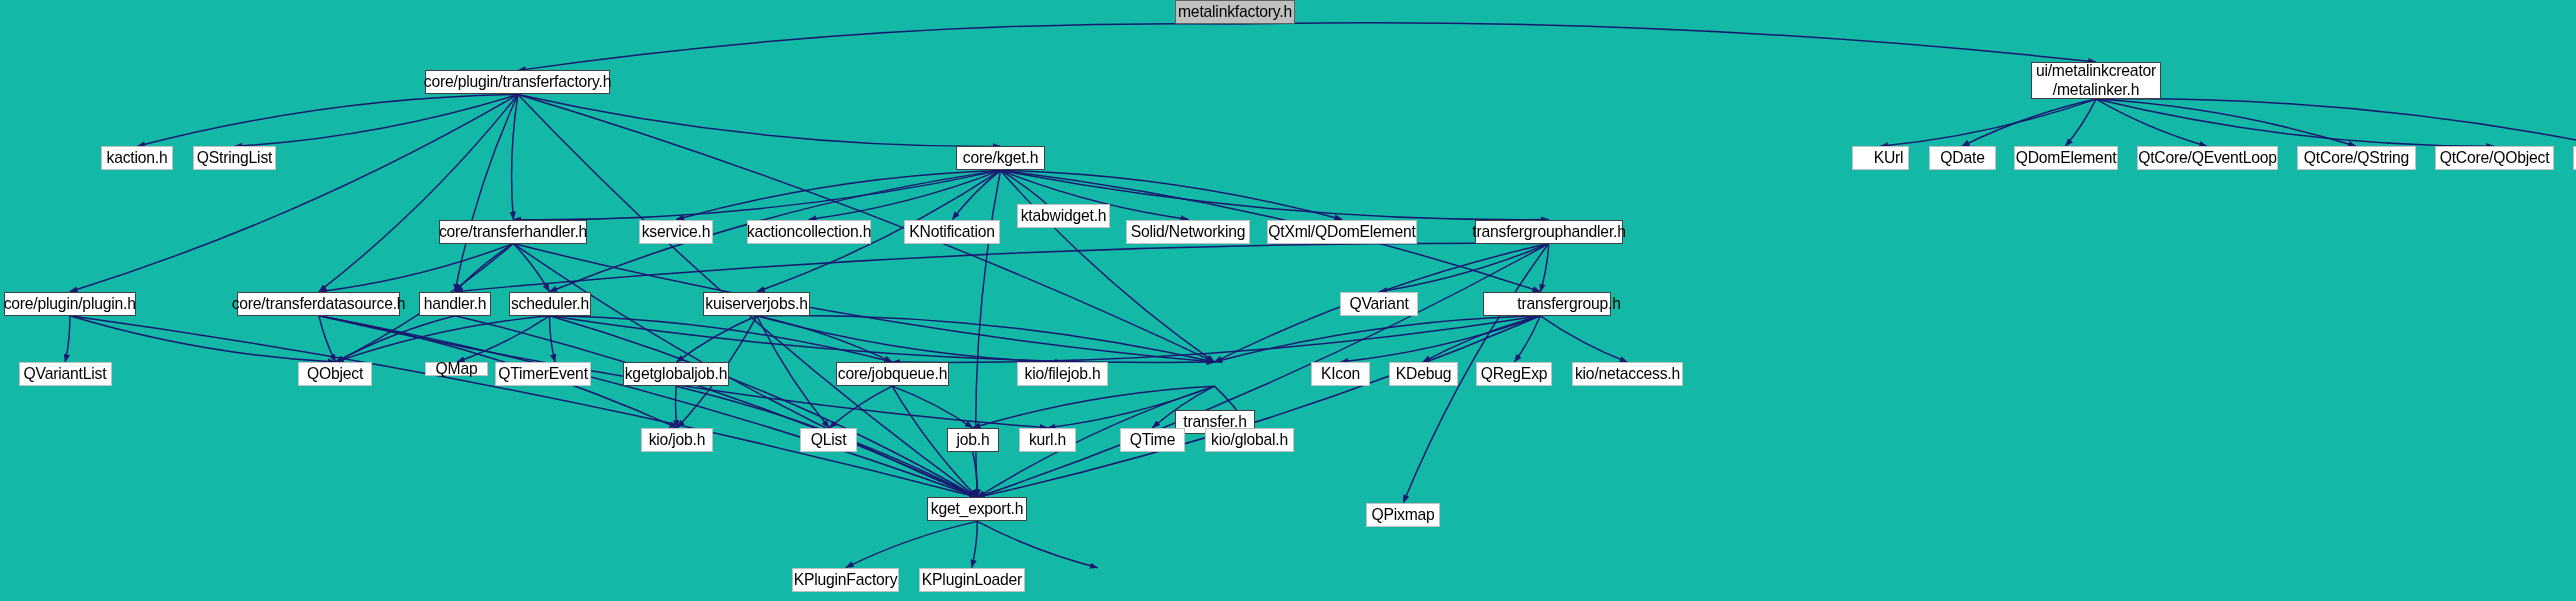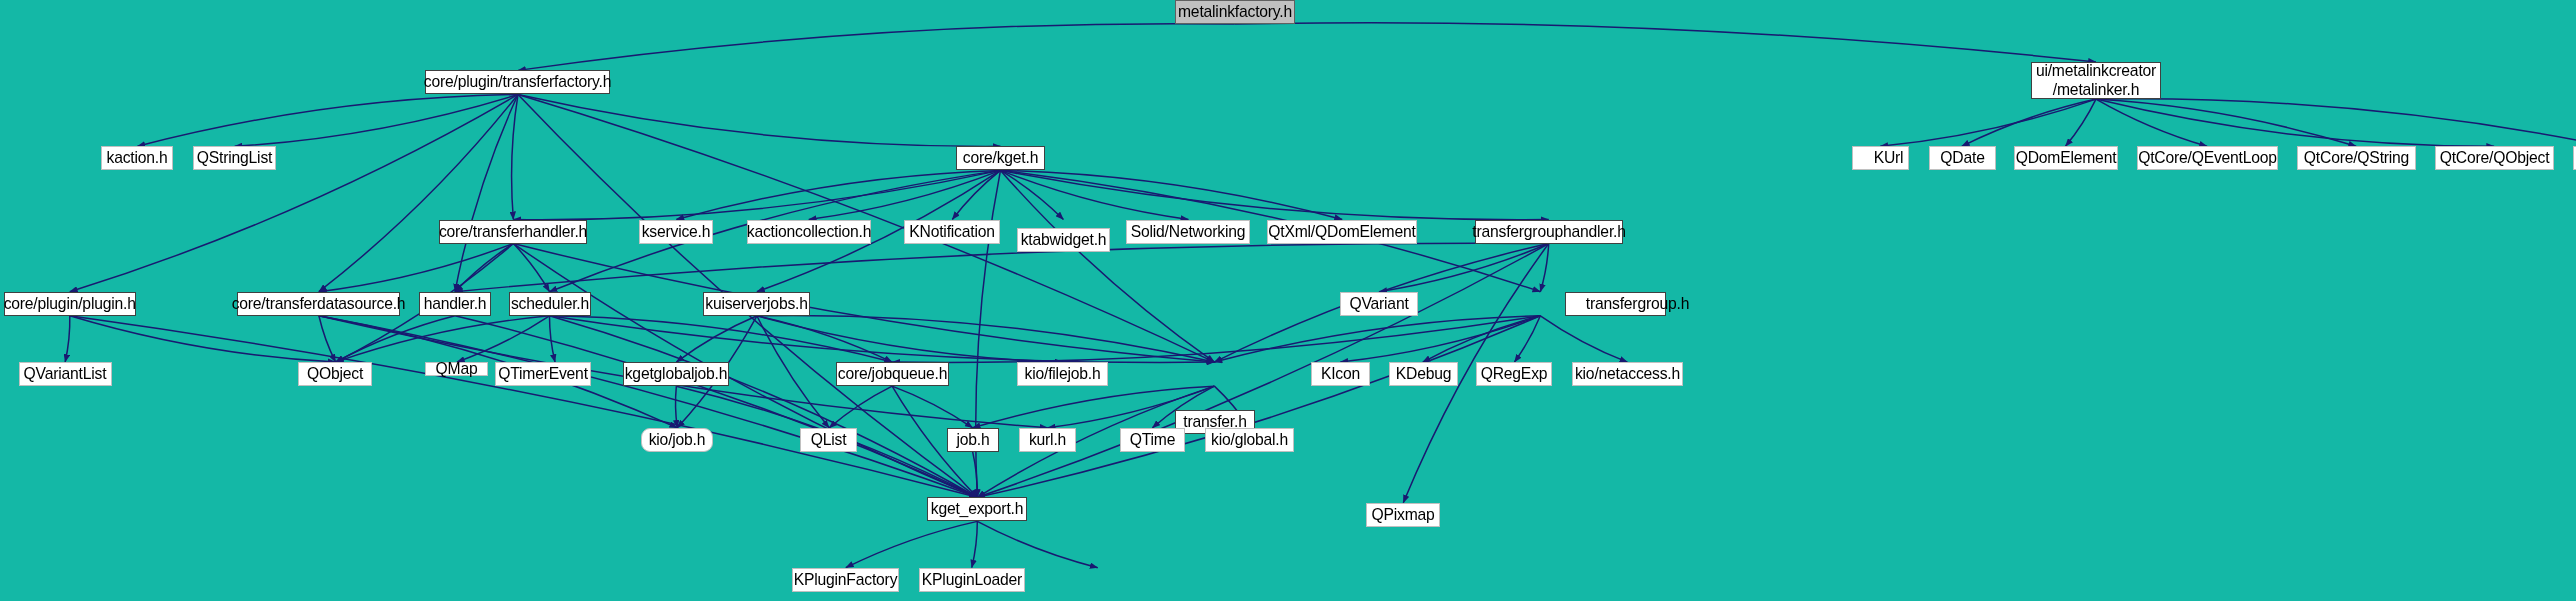--- a/index.html
+++ b/index.html
@@ -125,44 +125,44 @@
       <div class="node" style="left: 1929px; top: 146px; width: 67px; height: 24px;">QDate</div>
       <div class="node" style="left: 2014px; top: 146px; width: 104px; height: 24px;">QDomElement</div>
       <div class="node" style="left: 2137px; top: 146px; width: 141px; height: 24px;">QtCore/QEventLoop</div>
       <div class="node" style="left: 2297px; top: 146px; width: 119px; height: 24px;">QtCore/QString</div>
       <div class="node" style="left: 2435px; top: 146px; width: 119px; height: 24px;">QtCore/QObject</div>
       <div class="node" style="left: 2573px; top: 146px; width: 72px; height: 24px;">KIO/Job</div>
       <div class="node strong" style="left: 439px; top: 220px; width: 148px; height: 24px;">core/transferhandler.h</div>
       <div class="node" style="left: 639px; top: 220px; width: 74px; height: 24px;">kservice.h</div>
       <div class="node" style="left: 747px; top: 220px; width: 124px; height: 24px;">kactioncollection.h</div>
       <div class="node" style="left: 904px; top: 220px; width: 96px; height: 24px;">KNotification</div>
-      <div class="node" style="left: 1017px; top: 228px; width: 93px; height: 24px;">ktabwidget.h</div>
+      <div class="node" style="left: 1017px; top: 204px; width: 93px; height: 24px;">ktabwidget.h</div>
       <div class="node" style="left: 1126px; top: 220px; width: 124px; height: 24px;">Solid/Networking</div>
       <div class="node" style="left: 1267px; top: 220px; width: 150px; height: 24px;">QtXml/QDomElement</div>
       <div class="node strong" style="left: 1475px; top: 220px; width: 148px; height: 24px;">transfergrouphandler.h</div>
       <div class="node strong" style="left: 3.7px; top: 292px; width: 132px; height: 24px;">core/plugin/plugin.h</div>
       <div class="node strong" style="left: 237px; top: 292px; width: 163px; height: 24px;">core/transferdatasource.h</div>
       <div class="node strong" style="left: 419px; top: 292px; width: 72px; height: 24px;">handler.h</div>
       <div class="node strong" style="left: 509px; top: 292px; width: 82px; height: 24px;">scheduler.h</div>
       <div class="node strong" style="left: 703px; top: 292px; width: 107px; height: 24px;">kuiserverjobs.h</div>
       <div class="node" style="left: 1340px; top: 292px; width: 78px; height: 24px;">QVariant</div>
-      <div class="node strong" style="left: 1565px; top: 292px; width: 101px; height: 24px; padding-left: 44px;">transfergroup.h</div>
+      <div class="node strong" style="left: 1483px; top: 292px; width: 128px; height: 24px; padding-left: 44px;">transfergroup.h</div>
       <div class="node" style="left: 18.5px; top: 362px; width: 93px; height: 24px;">QVariantList</div>
       <div class="node" style="left: 298px; top: 362px; width: 74px; height: 24px;">QObject</div>
       <div class="node" style="left: 425px; top: 362px; width: 63px; height: 14px;">QMap</div>
       <div class="node" style="left: 495px; top: 362px; width: 96px; height: 24px;">QTimerEvent</div>
       <div class="node strong" style="left: 623px; top: 362px; width: 106px; height: 24px;">kgetglobaljob.h</div>
       <div class="node strong" style="left: 836px; top: 362px; width: 113px; height: 24px;">core/jobqueue.h</div>
       <div class="node" style="left: 1017px; top: 362px; width: 91px; height: 24px;">kio/filejob.h</div>
       <div class="node strong" style="left: 1175px; top: 362px; width: 80px; height: 24px; margin-top: 48px;">transfer.h</div>
       <div class="node" style="left: 1311px; top: 362px; width: 59px; height: 24px;">KIcon</div>
       <div class="node" style="left: 1389px; top: 362px; width: 69px; height: 24px;">KDebug</div>
       <div class="node" style="left: 1476px; top: 362px; width: 76px; height: 24px;">QRegExp</div>
       <div class="node" style="left: 1572px; top: 362px; width: 111px; height: 24px;">kio/netaccess.h</div>
-      <div class="node" style="left: 641px; top: 428px; width: 72px; height: 24px; border-radius: 9px;">kio/job.h</div>
+      <div class="node" style="left: 641px; top: 428px; width: 72px; height: 24px;">kio/job.h</div>
       <div class="node" style="left: 800px; top: 428px; width: 57px; height: 24px;">QList</div>
       <div class="node strong" style="left: 947px; top: 428px; width: 52px; height: 24px;">job.h</div>
       <div class="node" style="left: 1019px; top: 428px; width: 57px; height: 24px;">kurl.h</div>
       <div class="node" style="left: 1120px; top: 428px; width: 65px; height: 24px;">QTime</div>
       <div class="node" style="left: 1205px; top: 428px; width: 89px; height: 24px;">kio/global.h</div>
       <div class="node strong" style="left: 927px; top: 497px; width: 100px; height: 24px;">kget_export.h</div>
       <div class="node" style="left: 1366px; top: 503px; width: 74px; height: 24px;">QPixmap</div>
       <div class="node" style="left: 792px; top: 568px; width: 107px; height: 24px;">KPluginFactory</div>
       <div class="node" style="left: 919px; top: 568px; width: 106px; height: 24px;">KPluginLoader</div>
       <div class="node" style="left: 1049px; top: 568px; width: 96px; height: 24px; margin-top: 44px;">kdemacros.h</div>

